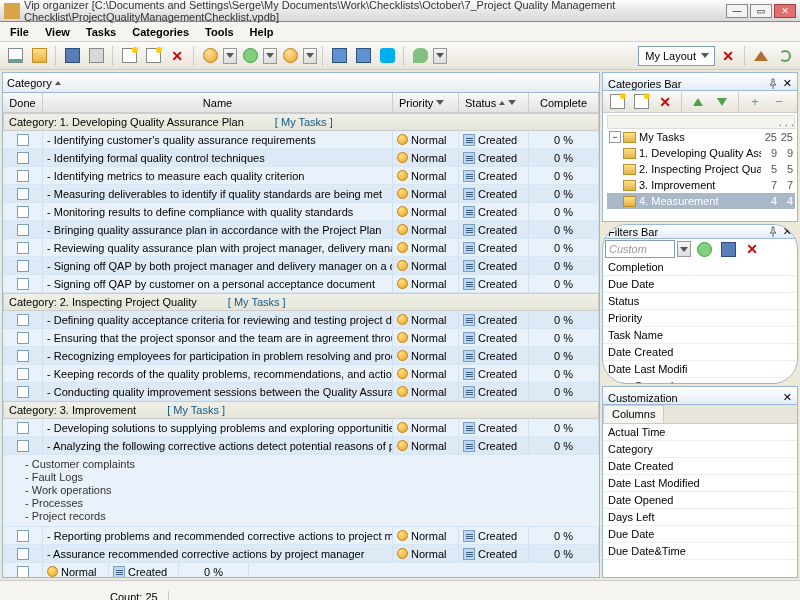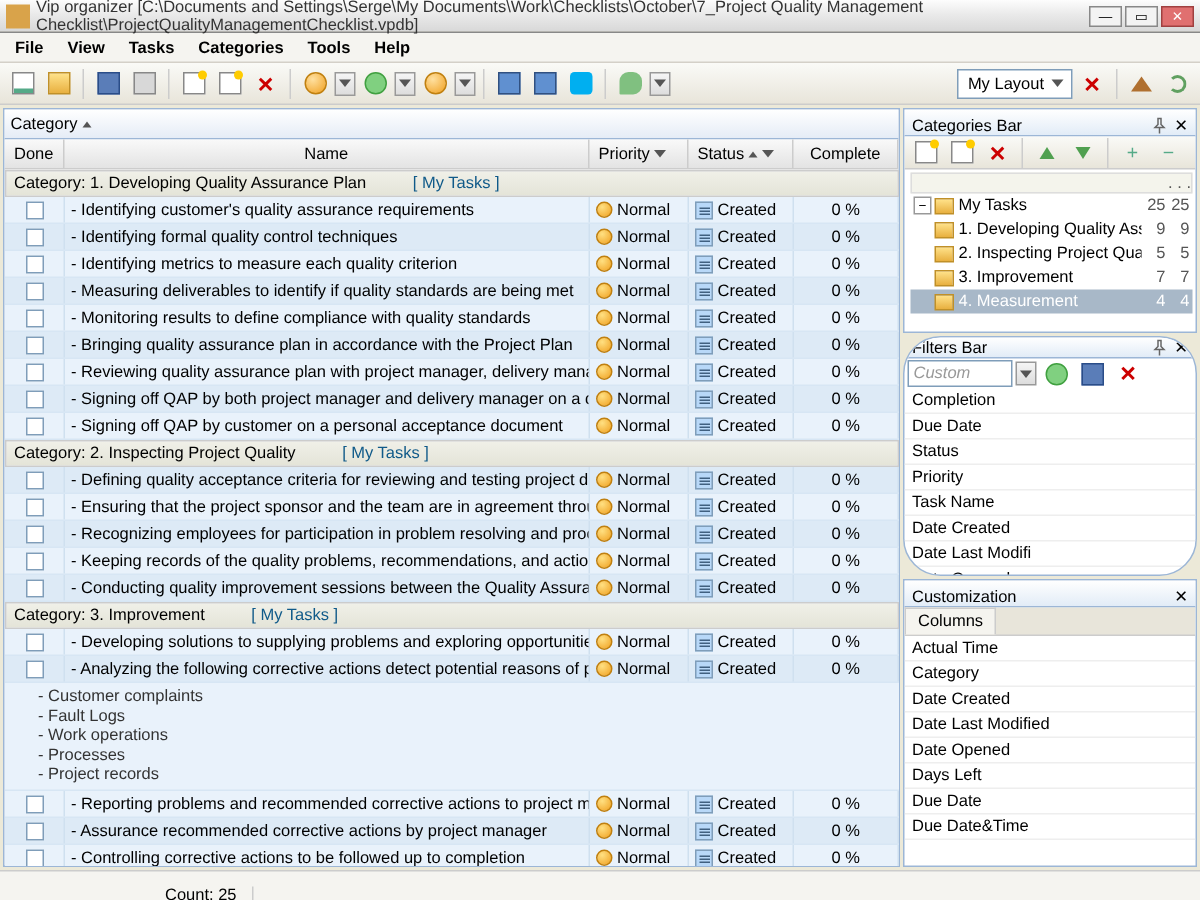--- a/index.html
+++ b/index.html
@@ -389,21 +389,20 @@
           </div>
           <div class="cell c-name">- Assurance recommended corrective actions by project manager</div>
           <div class="cell c-prio"><span class="prio-icon"></span>Normal</div>
           <div class="cell c-stat"><span class="stat-icon"></span>Created</div>
           <div class="cell c-comp">0 %</div>
         </div>
         <div class="task-row even">
           <div class="cell c-done">
             <span class="chk"></span>
           </div>
-          <div class="cell c-name">- Controlling corrective actions to be followed up to completion</div>
           <div class="cell c-prio"><span class="prio-icon"></span>Normal</div>
           <div class="cell c-stat"><span class="stat-icon"></span>Created</div>
           <div class="cell c-comp">0 %</div>
         </div>
       </div>
   </div>
 
   <div class="right-pane">
 
     <div class="panel" style="height:150px;">

